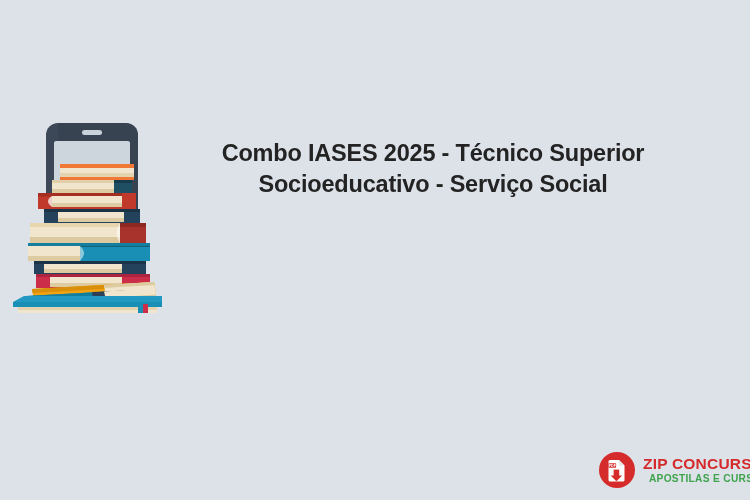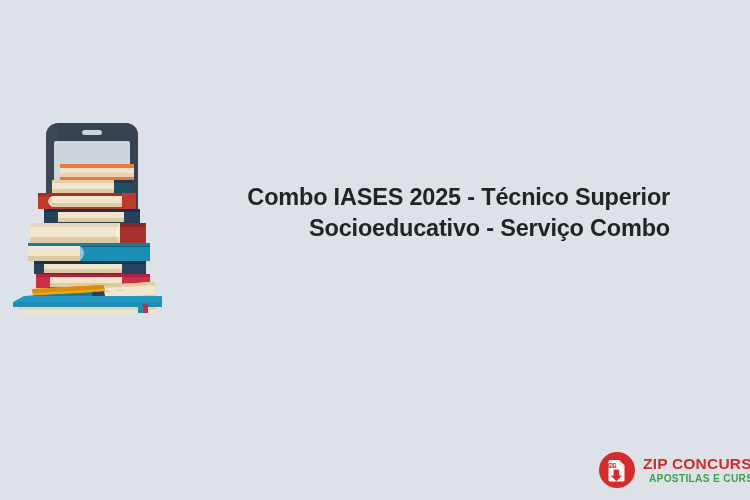--- a/index.html
+++ b/index.html
@@ -29,27 +29,26 @@
     height: 195px;
   }
   .illustration svg { display: block; }
 
   
   .title {
     position: absolute;
     left: 196px;
     top: 138px;
     width: 474px;
-    text-align: right;
+    text-align: center;
     color: #232323;
     font-size: 23.5px;
     font-weight: 700;
     line-height: 31px;
     letter-spacing: -0.2px;
-    margin-top: 44px;
   }
 
   
   .brand {
     position: absolute;
     left: 598px;
     top: 450px;
     width: 140px;
     height: 40px;
     display: flex;
@@ -187,21 +186,21 @@
         <rect x="130" y="186" width="5" height="13" fill="#1a8fb5"></rect>
         <rect x="135" y="186" width="5" height="13" fill="#cc2e4a"></rect>
       </g>
 
       <ellipse cx="82" cy="203" rx="70" ry="3.5" fill="#c3cbd6" opacity="0.65"></ellipse>
     </svg>
   </div>
 
   <div class="title">
     <div>Combo IASES 2025 - Técnico Superior</div>
-    <div>Socioeducativo - Serviço Combo</div>
+    <div>Socioeducativo - Serviço Social</div>
   </div>
 
   <div class="brand">
     <div class="brand-mark">
       <svg width="38" height="38" viewBox="0 0 38 38" xmlns="http://www.w3.org/2000/svg">
         <circle cx="19" cy="19" r="18" fill="#d62b2b"></circle>
         <path d="M12 9 h9 l5.5 5.5 V29 a1.5 1.5 0 0 1 -1.5 1.5 H12 A1.5 1.5 0 0 1 10.5 29 V10.5 A1.5 1.5 0 0 1 12 9 Z" fill="#ffffff"></path>
         <path d="M21 9 l5.5 5.5 H22.5 A1.5 1.5 0 0 1 21 13 Z" fill="#e6e6e6"></path>
         <rect x="10.5" y="12.2" width="7.6" height="4.6" rx="1" ry="1" fill="#d62b2b"></rect>
         <text x="14.3" y="15.9" font-family="'Liberation Sans',sans-serif" font-size="3.6" font-weight="700" fill="#ffffff" text-anchor="middle">PDF</text>

